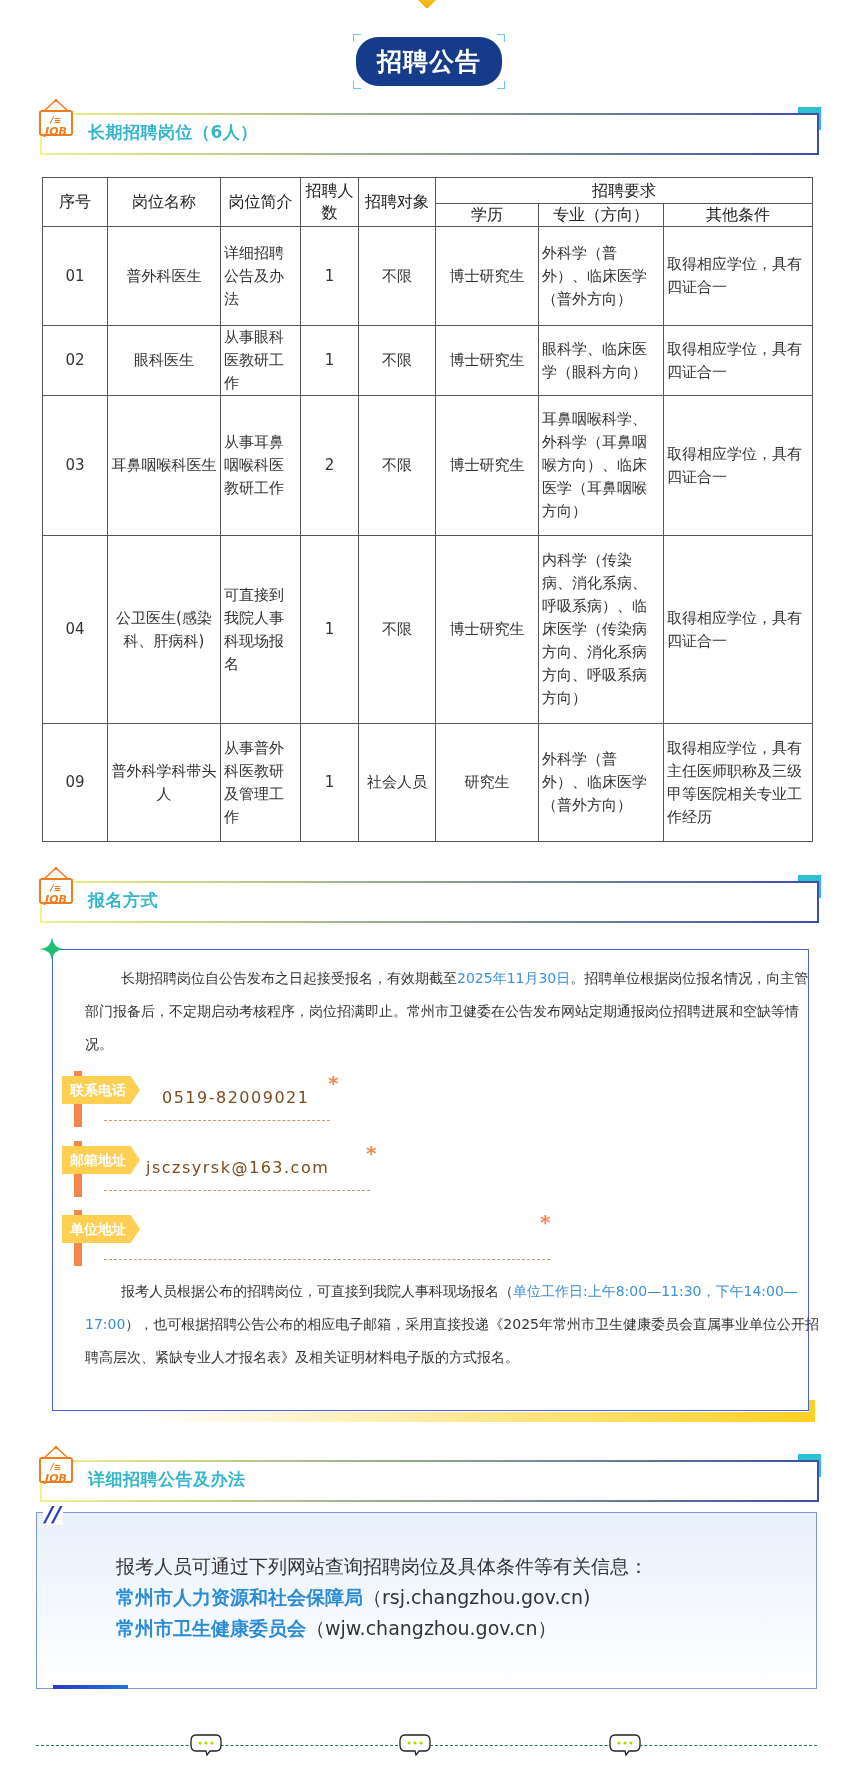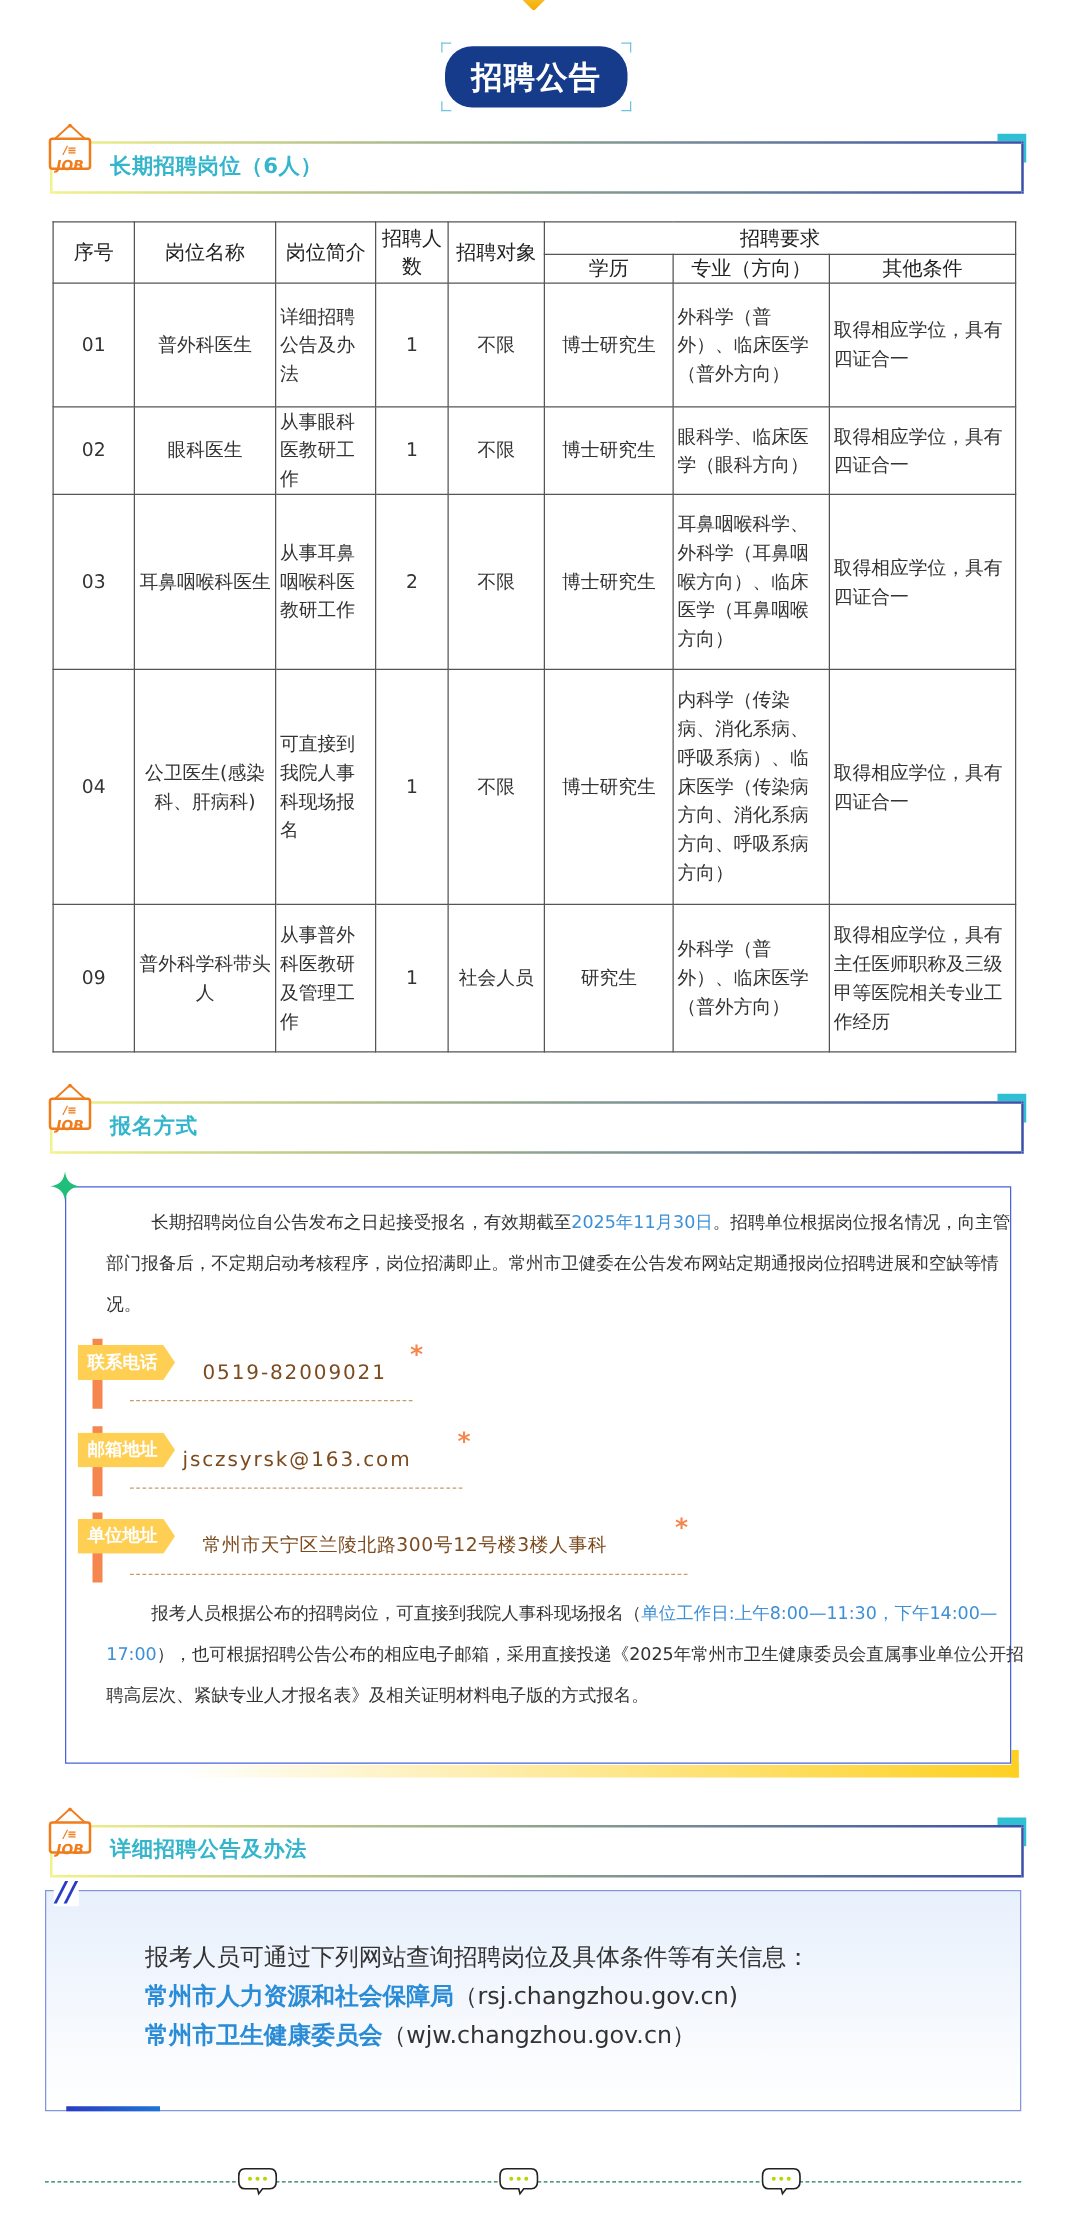--- a/index.html
+++ b/index.html
@@ -196,21 +196,20 @@
   <div class="pole"></div>
   <div class="tag">邮箱地址</div>
   <div class="val" style="left:84px;">jsczsyrsk@163.com</div>
   <div class="star" style="left:304px;">*</div>
   <div class="dash" style="width:266px;"></div>
 </div>
 
 <div class="contact" style="top:1210px;">
   <div class="pole"></div>
   <div class="tag">单位地址</div>
-  <div class="val" style="left:100px; font-size:15px; letter-spacing:0.5px;">常州市天宁区兰陵北路300号12号楼3楼人事科</div>
   <div class="star" style="left:478px;">*</div>
   <div class="dash" style="width:446px;"></div>
 </div>
 
 <p class="para" style="top:1275px;"><span>报考人员根据公布的招聘岗位，可直接到我院人事科现场报名（</span><span class="hl">单位工作日:上午8:00—11:30，下午14:00—17:00</span><span>），也可根据招聘公告公布的相应电子邮箱，采用直接投递《2025年常州市卫生健康委员会直属事业单位公开招聘高层次、紧缺专业人才报名表》及相关证明材料电子版的方式报名。</span></p>
 
 <div class="section-head" style="top:1444px;">
   <div class="accent"></div>
   <div class="frame"></div>
   <div class="job-icon">

